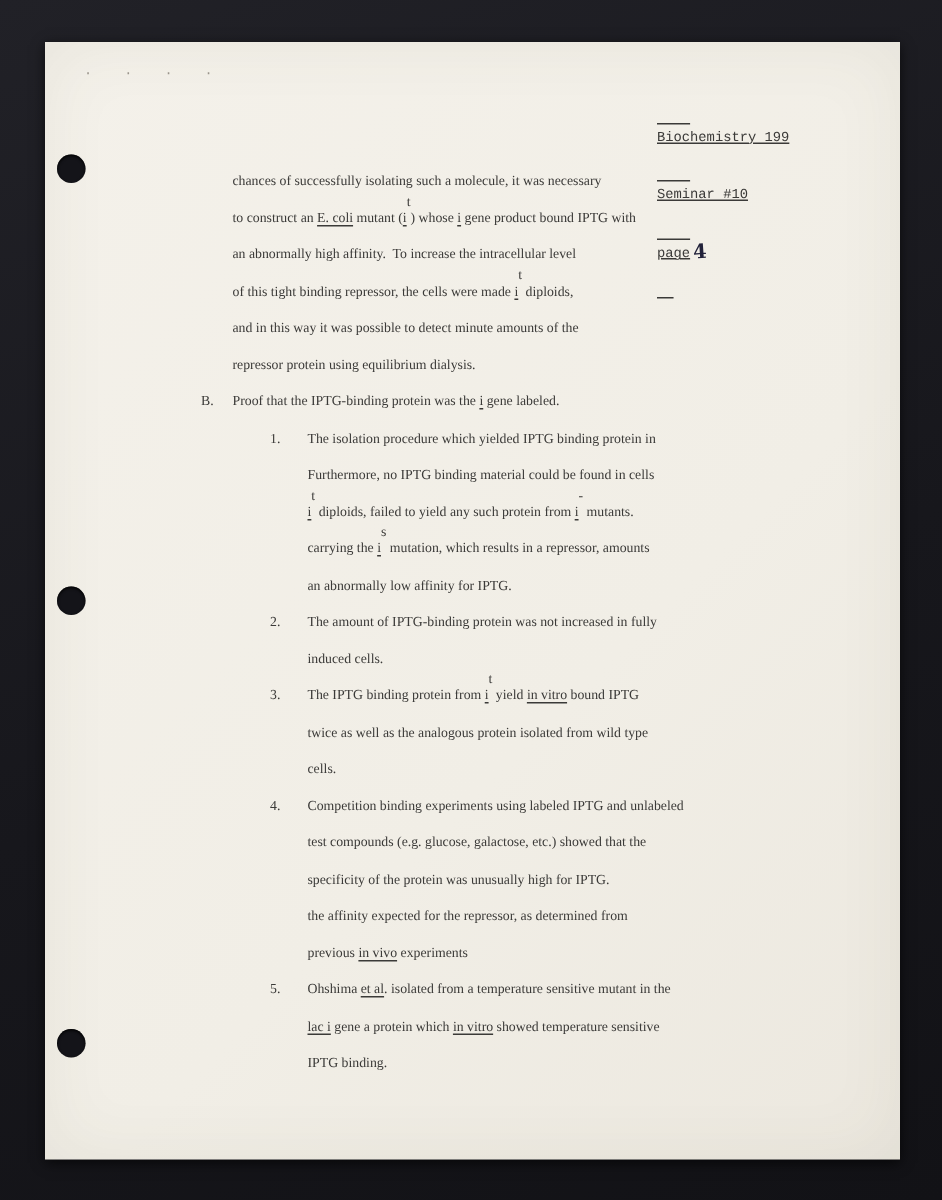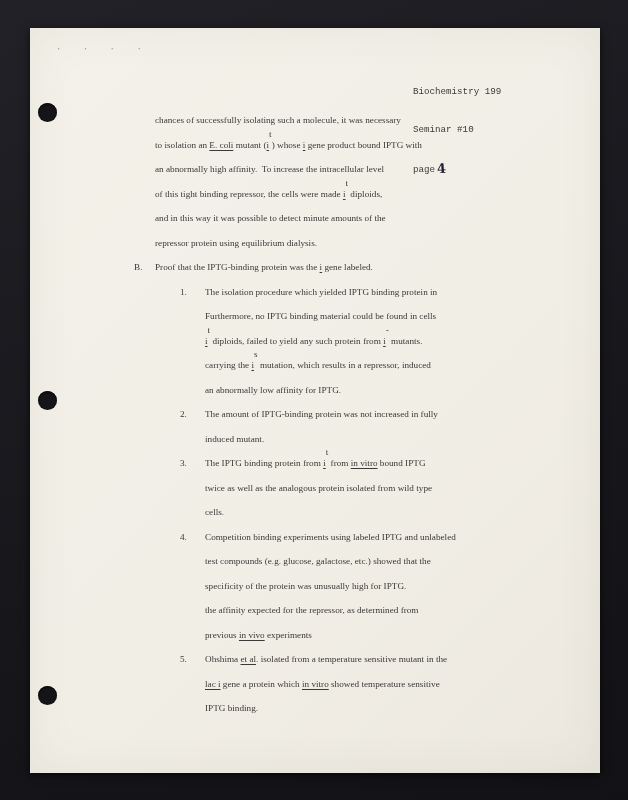--- a/index.html
+++ b/index.html
@@ -19,22 +19,22 @@
     background:#141419;box-shadow:inset 0 1px 2px rgba(0,0,0,0.9);
   }
   .hole-1{top:75px;}
   .hole-2{top:363px;}
   .hole-3{top:658px;}
   .pencil{
     position:absolute;left:26px;top:16px;
     color:#9a958c;font-size:9px;letter-spacing:8px;
   }
   .header{
-    position:absolute;left:383px;top:32px;
-    font-size:9.2px;line-height:12.8px;color:#3b3a38;white-space:pre;
+    position:absolute;left:408px;top:32px;
+    font-size:9.2px;line-height:12.8px;color:#3b3a38;white-space:pre;text-decoration:underline;
   }
   .handwritten{
     display:inline-block;font-family:"DejaVu Serif",serif;
     font-weight:bold;font-size:13px;color:#22223a;
     transform:rotate(-4deg) translateY(1px);margin-left:2px;
   }
   .doc-body{
     position:absolute;left:0;top:80px;width:606px;
     font-size:9.2px;color:#3b3a38;font-family:Liberation Serif, serif;
   }
@@ -60,46 +60,46 @@
 
   <div class="header">
     <div>Biochemistry 199</div>
     <div>Seminar #10</div>
     <div><span>page</span><span class="handwritten">4</span></div>
   </div>
 
   <div class="doc-body">
       <div class="block para">
         <div class="line"><span>chances of successfully isolating such a molecule, it was necessary</span></div>
-        <div class="line"><span>to isolation an </span><span class="u">E. coli</span><span> mutant (</span><span class="u">i</span><span class="sup">t</span><span>) whose </span><span class="u">i</span><span> gene product bound IPTG with</span></div>
+        <div class="line"><span>to construct an </span><span class="u">E. coli</span><span> mutant (</span><span class="u">i</span><span class="sup">t</span><span>) whose </span><span class="u">i</span><span> gene product bound IPTG with</span></div>
         <div class="line"><span>an abnormally high affinity.  To increase the intracellular level</span></div>
         <div class="line"><span>of this tight binding repressor, the cells were made </span><span class="u">i</span><span class="sup">t</span><span> diploids,</span></div>
         <div class="line"><span>and in this way it was possible to detect minute amounts of the</span></div>
         <div class="line"><span>repressor protein using equilibrium dialysis.</span></div>
       </div>
       <div class="block heading">
         <span class="block-label">B.</span>
         <div class="line"><span>Proof that the IPTG-binding protein was the </span><span class="u">i</span><span> gene labeled.</span></div>
       </div>
       <div class="block item">
         <span class="block-label">1.</span>
         <div class="line"><span>The isolation procedure which yielded IPTG binding protein in</span></div>
         <div class="line"><span>Furthermore, no IPTG binding material could be found in cells</span></div>
         <div class="line"><span class="u">i</span><span class="sup">t</span><span> diploids, failed to yield any such protein from </span><span class="u">i</span><span class="sup">-</span><span> mutants.</span></div>
-        <div class="line"><span>carrying the </span><span class="u">i</span><span class="sup">s</span><span> mutation, which results in a repressor, induced</span></div>
+        <div class="line"><span>carrying the </span><span class="u">i</span><span class="sup">s</span><span> mutation, which results in a repressor, amounts</span></div>
         <div class="line"><span>an abnormally low affinity for IPTG.</span></div>
       </div>
       <div class="block item">
         <span class="block-label">2.</span>
         <div class="line"><span>The amount of IPTG-binding protein was not increased in fully</span></div>
-        <div class="line"><span>induced mutant.</span></div>
+        <div class="line"><span>induced cells.</span></div>
       </div>
       <div class="block item">
         <span class="block-label">3.</span>
-        <div class="line"><span>The IPTG binding protein from </span><span class="u">i</span><span class="sup">t</span><span> from </span><span class="u">in vitro</span><span> bound IPTG</span></div>
+        <div class="line"><span>The IPTG binding protein from </span><span class="u">i</span><span class="sup">t</span><span> yield </span><span class="u">in vitro</span><span> bound IPTG</span></div>
         <div class="line"><span>twice as well as the analogous protein isolated from wild type</span></div>
         <div class="line"><span>cells.</span></div>
       </div>
       <div class="block item">
         <span class="block-label">4.</span>
         <div class="line"><span>Competition binding experiments using labeled IPTG and unlabeled</span></div>
         <div class="line"><span>test compounds (e.g. glucose, galactose, etc.) showed that the</span></div>
         <div class="line"><span>specificity of the protein was unusually high for IPTG.</span></div>
         <div class="line"><span>the affinity expected for the repressor, as determined from</span></div>
         <div class="line"><span>previous </span><span class="u">in vivo</span><span> experiments</span></div>

